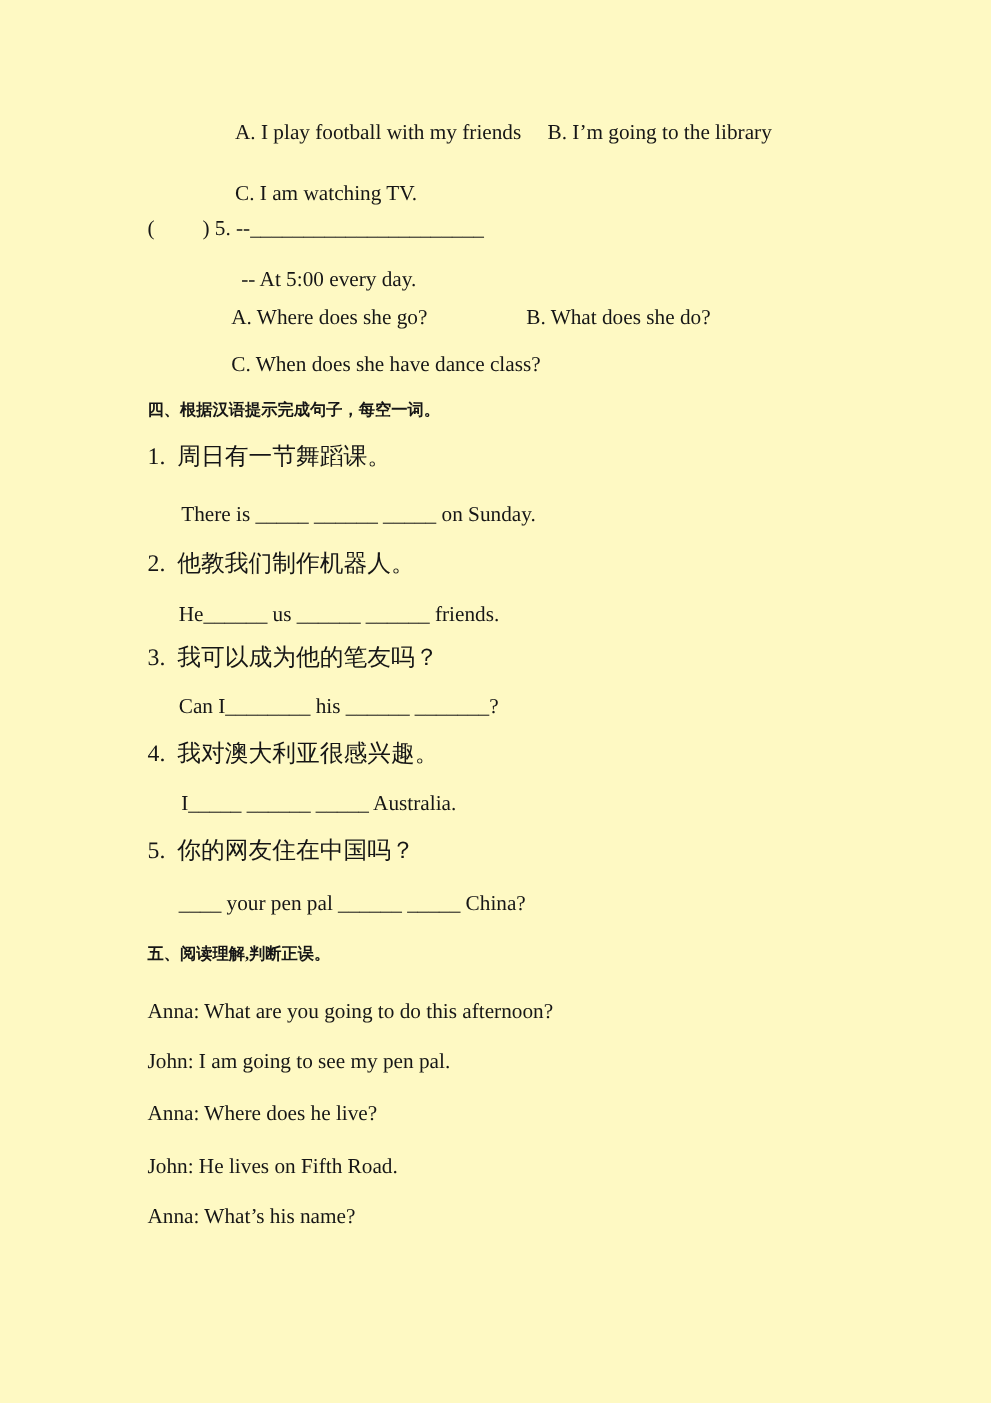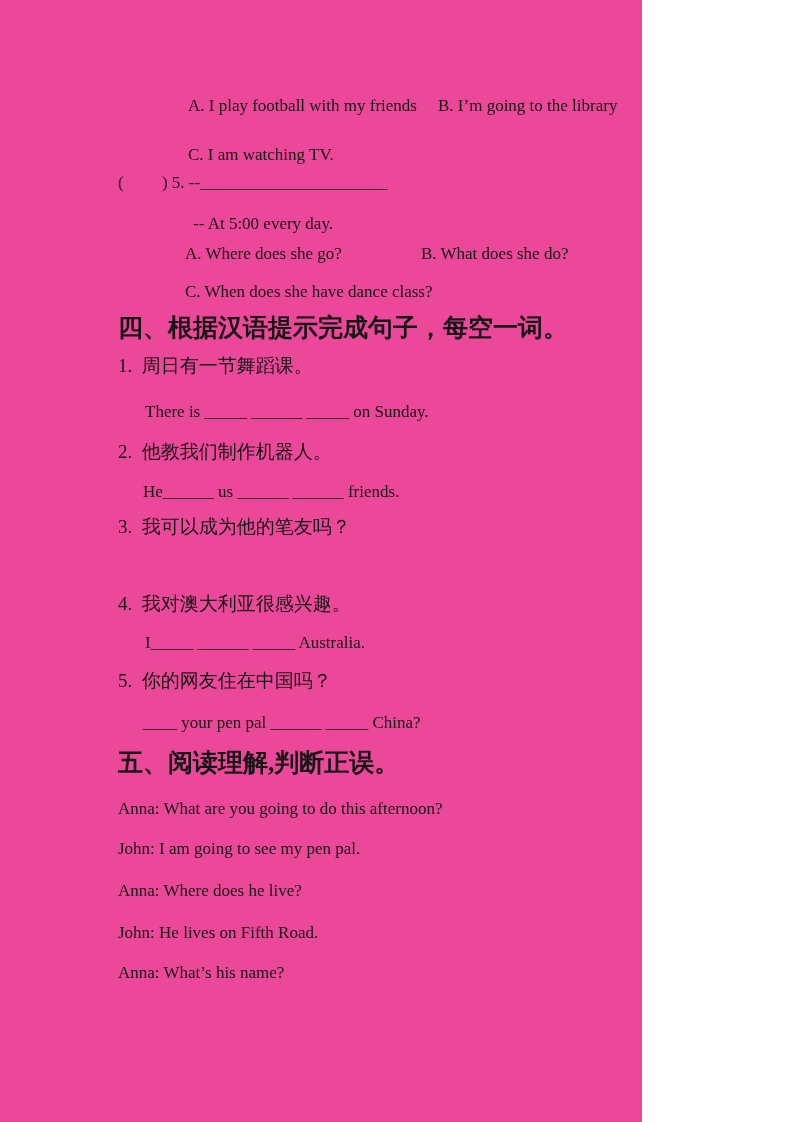--- a/index.html
+++ b/index.html
@@ -1,32 +1,32 @@
 <!DOCTYPE html>
 <html><head>
 <meta charset="utf-8">
 <style>
   html, body { margin: 0; padding: 0; background: #ffffff; }
   .page {
     position: relative;
-    width: 642px;
+    width: 793px;
     height: 1122px;
-    background: #ec4899;
+    background: #fef9c3;
     color: #161616;
     font-family: "Liberation Serif", "DejaVu Serif", serif;
     overflow: hidden;
   }
   .run {
     position: absolute;
     white-space: pre;
     line-height: 22px;
   }
   .en { font-size: 17px; }
   .zh { font-size: 19px; line-height: 23px; }
-  .zh-title { font-size: 25px; line-height: 23px; font-weight: bold; }
+  .zh-title { font-size: 13px; line-height: 23px; font-weight: bold; }
 </style>
 </head>
 <body>
 
 <div class="page">
 
   <div class="run en" style="top:95px;  left:188px">A. I play football with my friends</div>
   <div class="run en" style="top:95px;  left:438px">B. I’m going to the library</div>
   <div class="run en" style="top:144px; left:188px">C. I am watching TV.</div>
 
@@ -38,20 +38,21 @@
 
   <div class="run zh-title" style="top:316px; left:118px">四、根据汉语提示完成句子，每空一词。</div>
 
   <div class="run zh" style="top:354px; left:118px">1.  周日有一节舞蹈课。</div>
   <div class="run en" style="top:401px; left:145px">There is _____ ______ _____ on Sunday.</div>
 
   <div class="run zh" style="top:440px; left:118px">2.  他教我们制作机器人。</div>
   <div class="run en" style="top:481px; left:143px">He______ us ______ ______ friends.</div>
 
   <div class="run zh" style="top:515px; left:118px">3.  我可以成为他的笔友吗？</div>
+  <div class="run en" style="top:554px; left:143px">Can I________ his ______ _______?</div>
 
   <div class="run zh" style="top:592px; left:118px">4.  我对澳大利亚很感兴趣。</div>
   <div class="run en" style="top:632px; left:145px">I_____ ______ _____ Australia.</div>
 
   <div class="run zh" style="top:669px; left:118px">5.  你的网友住在中国吗？</div>
   <div class="run en" style="top:712px; left:143px">____ your pen pal ______ _____ China?</div>
 
   <div class="run zh-title" style="top:751px; left:118px">五、阅读理解,判断正误。</div>
 
   <div class="run en" style="top:798px; left:118px">Anna: What are you going to do this afternoon?</div>

